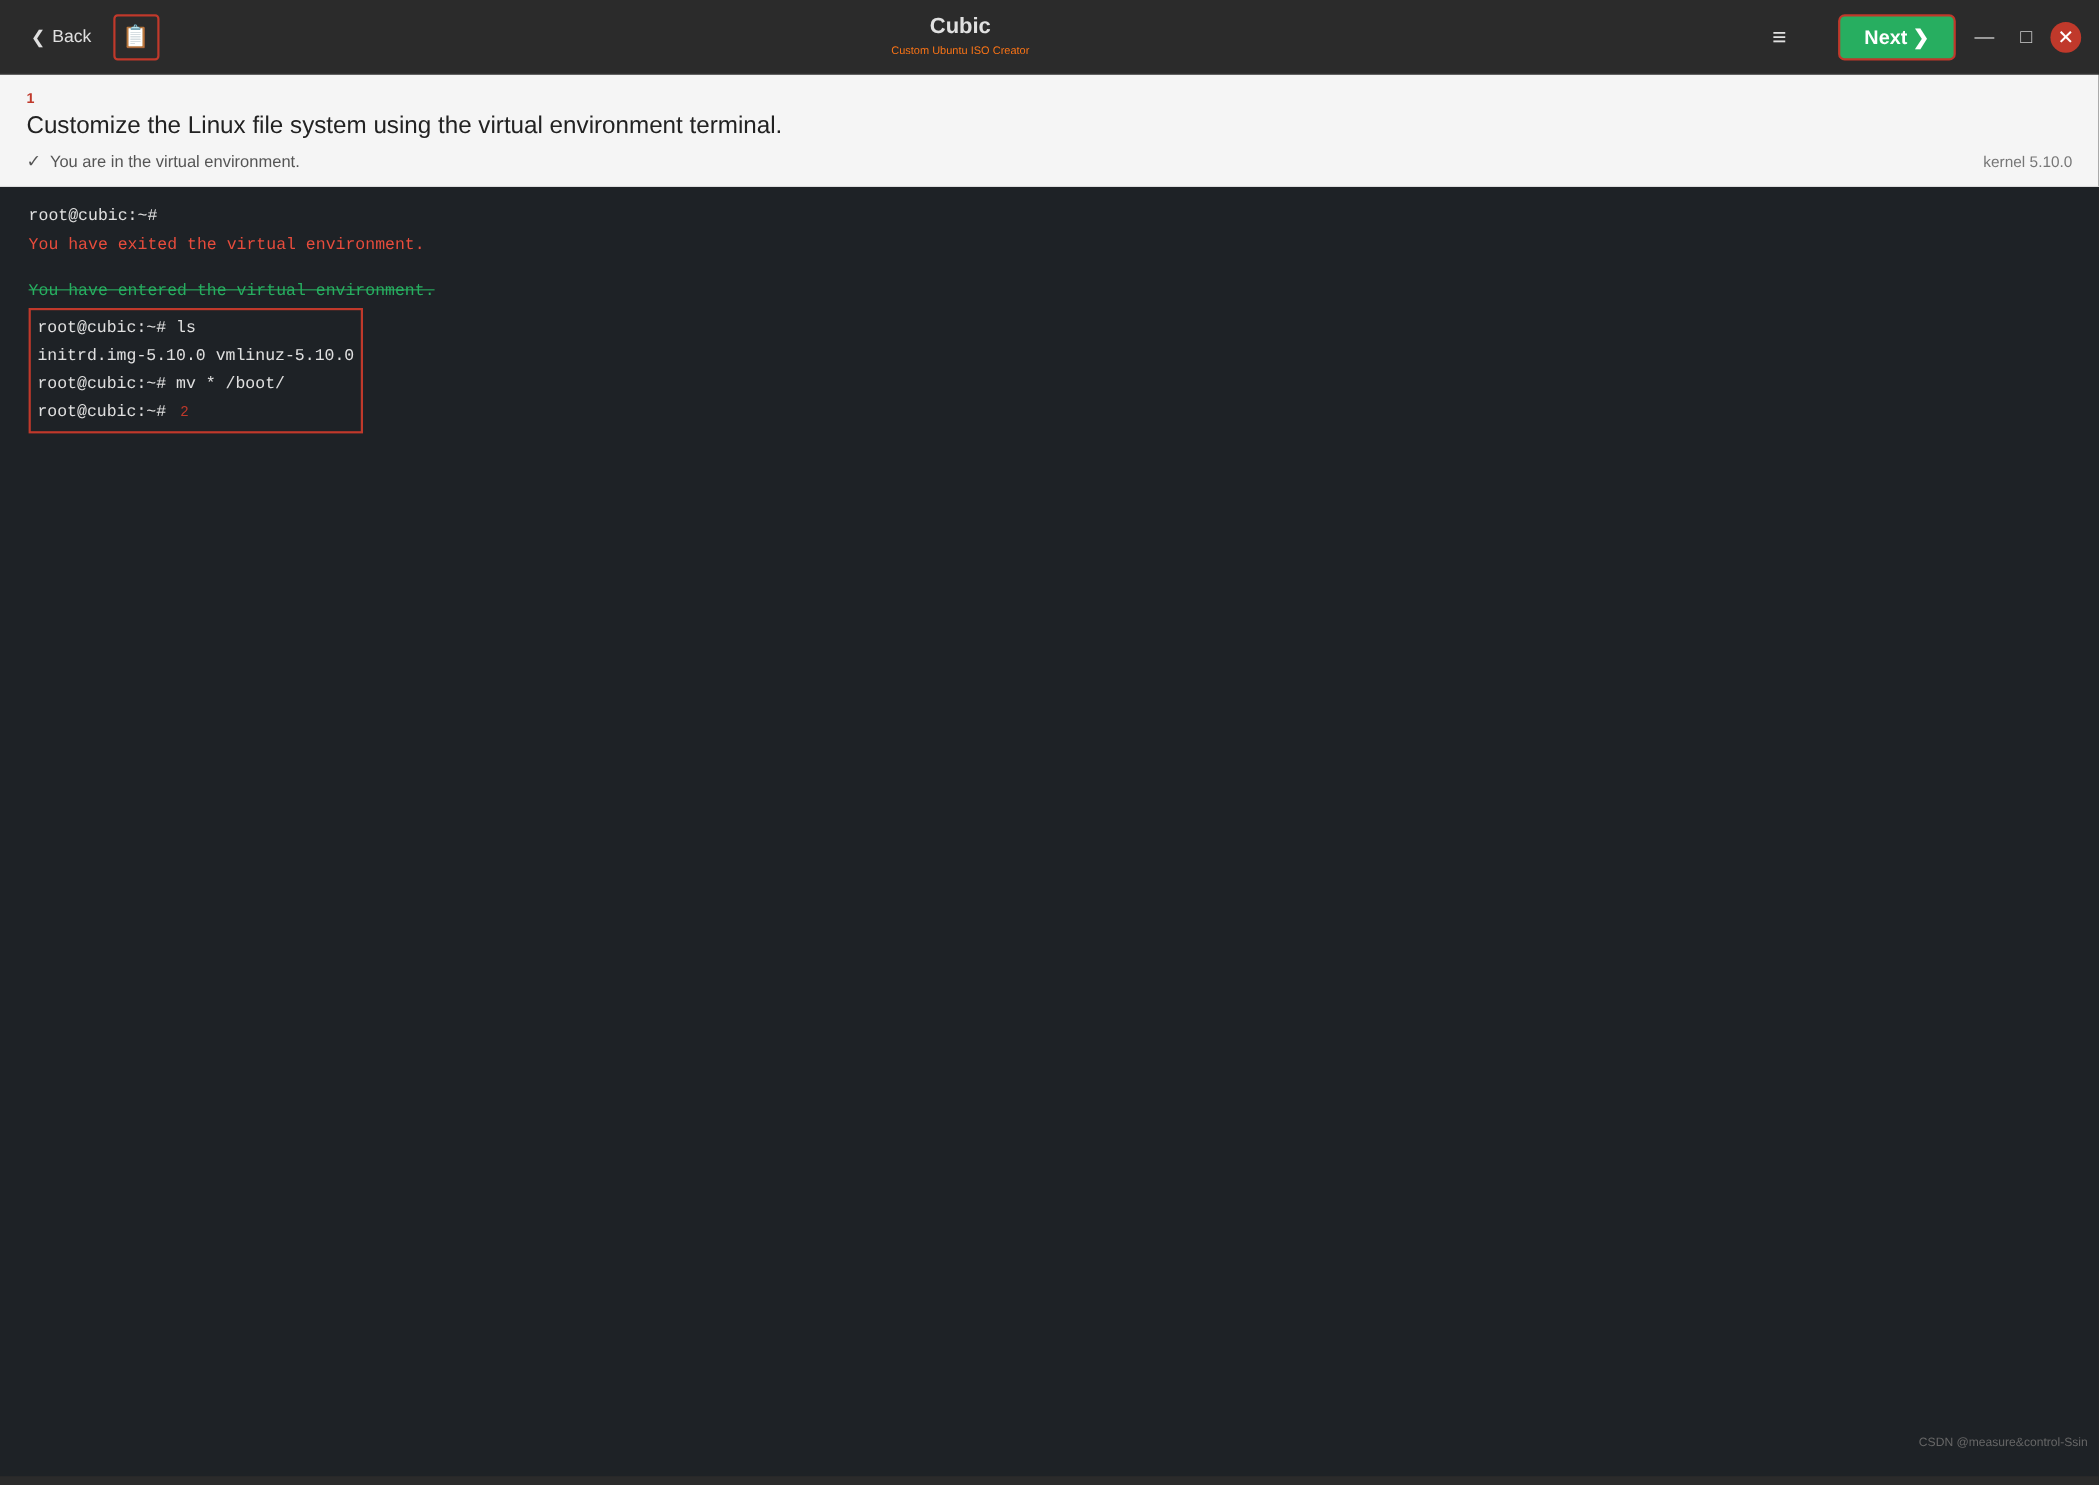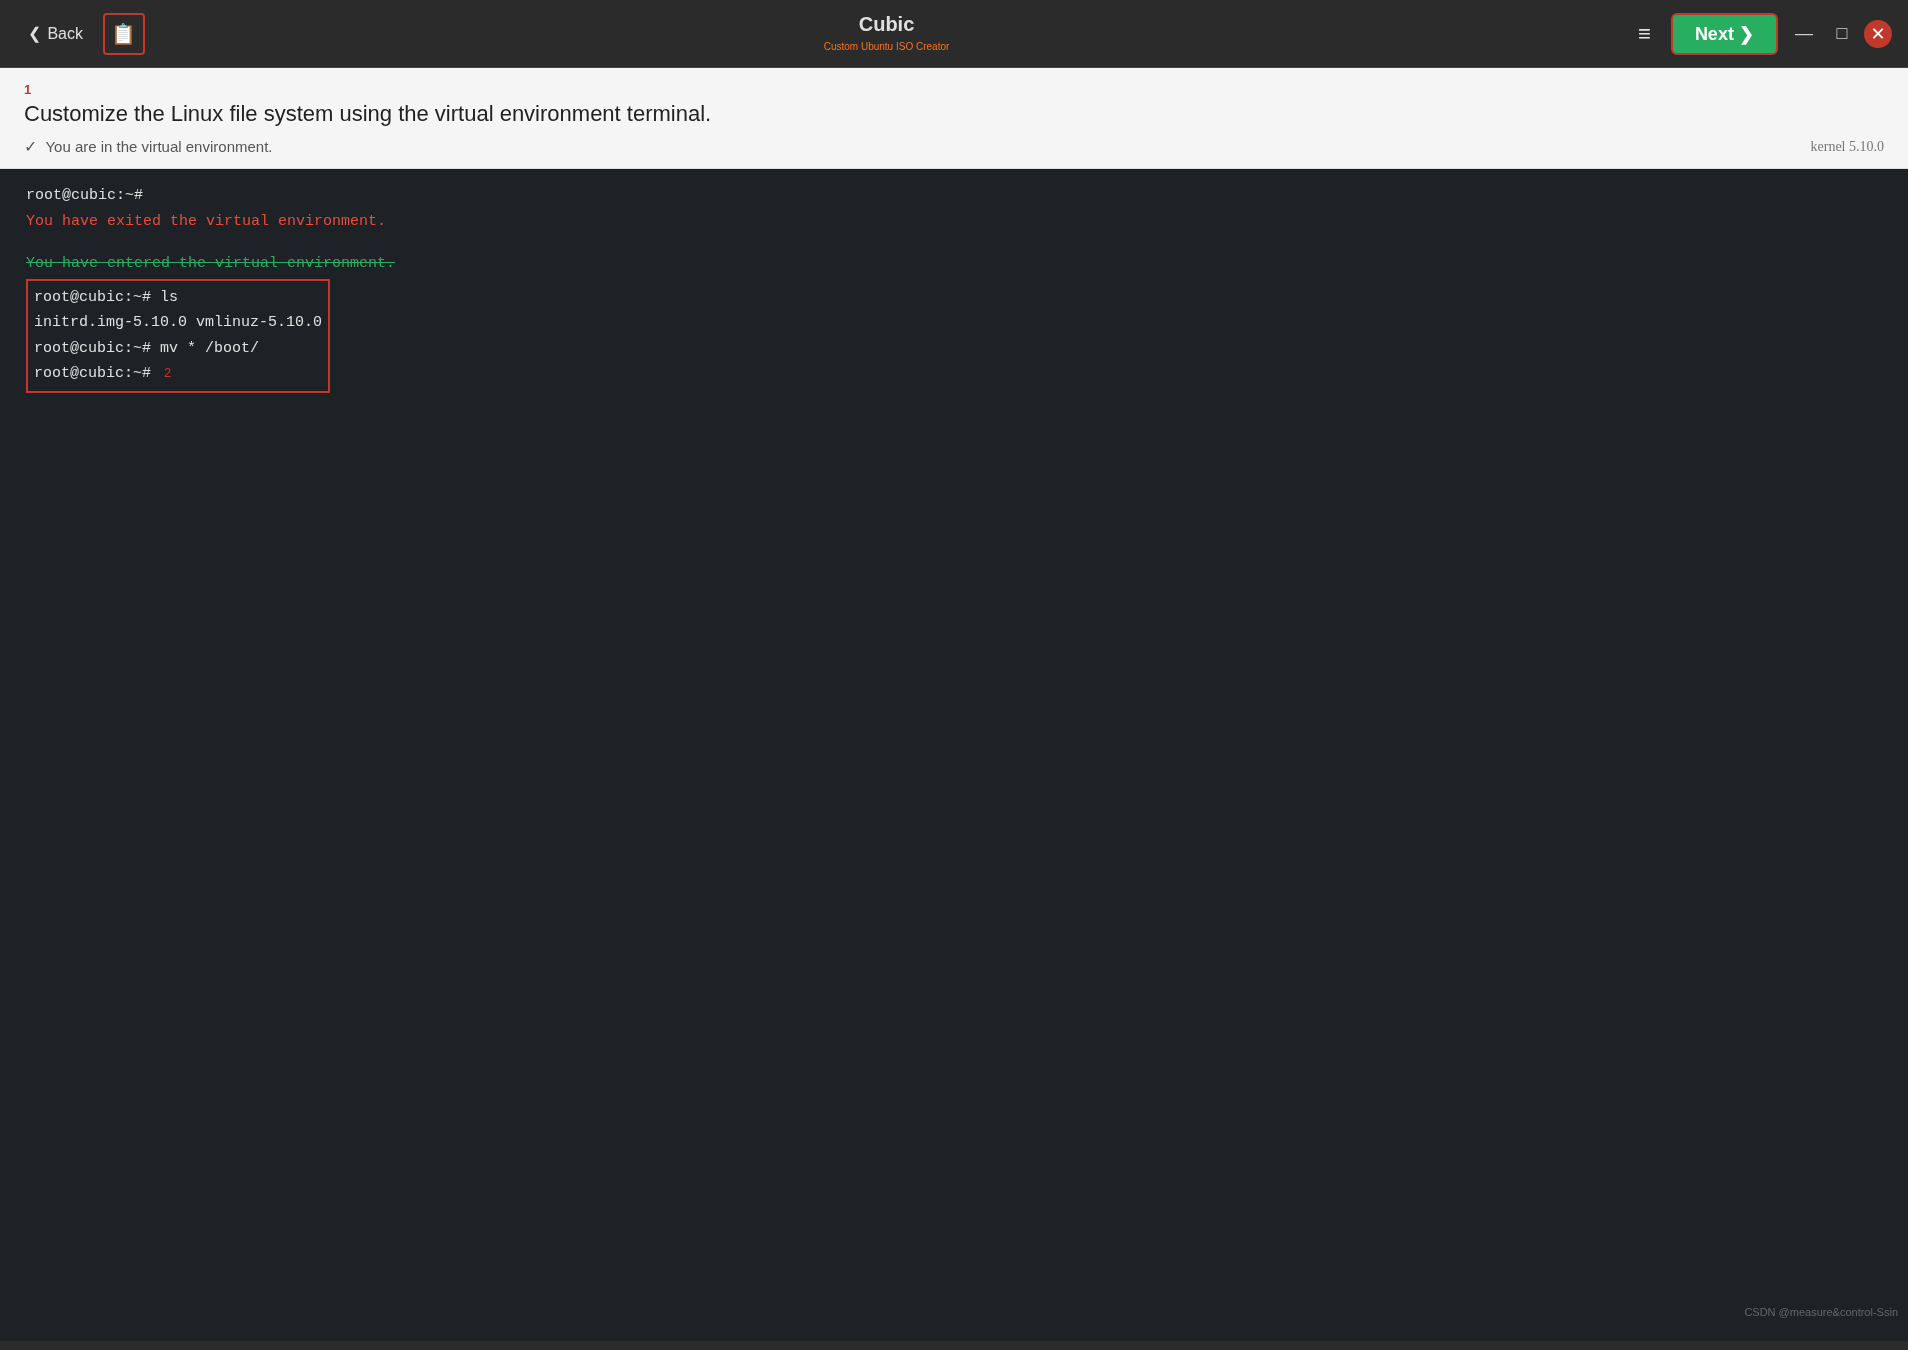--- a/index.html
+++ b/index.html
@@ -84,20 +84,21 @@
       align-items: center;
       gap: 6px;
       background: #27ae60;
       border: 2px solid #c0392b;
       border-radius: 6px;
       color: white;
       font-size: 18px;
       font-weight: 600;
       padding: 8px 22px;
       cursor: pointer;
+      margin-left: 27px;
     }
     .window-controls {
       display: flex;
       align-items: center;
       gap: 6px;
     }
     .win-btn {
       width: 32px;
       height: 32px;
       background: transparent;
@@ -143,21 +144,20 @@
       color: #555;
       font-size: 15px;
     }
     .checkmark {
       color: #555;
       font-size: 16px;
     }
     .kernel-label {
       color: #777;
       font-size: 14px;
-      font-family: Liberation Serif, serif;
     }
 
     
     .terminal {
       width: 100%;
       background: #1e2226;
       padding: 14px 26px;
       font-family: 'Courier New', Courier, monospace;
       font-size: 15px;
       flex: 1;

